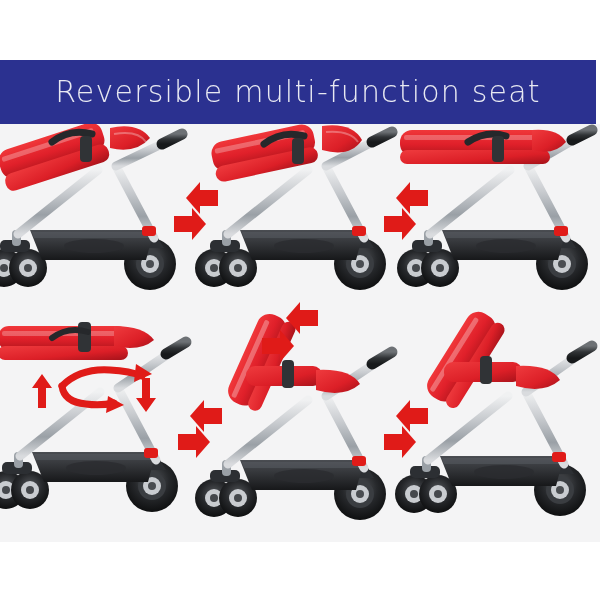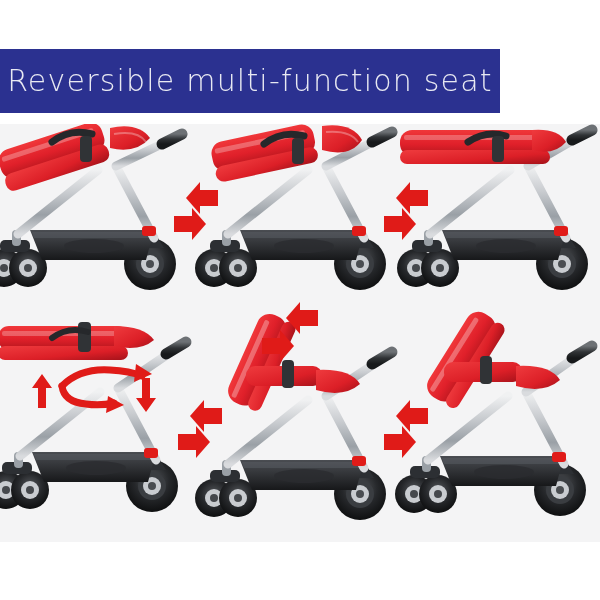--- a/index.html
+++ b/index.html
@@ -3,21 +3,21 @@
 <meta charset="utf-8">
 <style>
   html,body{margin:0;padding:0;background:#ffffff;}
   body{width:600px;height:600px;overflow:hidden;font-family:"Liberation Sans",sans-serif;}
   #page{position:relative;width:600px;height:600px;background:#ffffff;}
 
   
   .top-strip{position:absolute;left:0;top:0;width:600px;height:60px;background:#ffffff;}
 
   
-  .banner{position:absolute;left:0;top:49px;width:500px;height:64px;
+  .banner{position:absolute;left:0;top:60px;width:596px;height:64px;
           background:#2b3190;display:flex;align-items:center;justify-content:center;}
   .banner-text{color:#e8e9f2;font-size:30px;font-weight:300;letter-spacing:1.2px;
                font-family:"DejaVu Sans","Liberation Sans",sans-serif;
                white-space:nowrap;line-height:1;}
   .banner-notch{position:absolute;left:50%;top:124px;transform:translateX(-50%);
                 width:0;height:0;border-left:17px solid transparent;
                 border-right:17px solid transparent;border-top:19px solid #2b3190;}
 
   
   .panel{position:absolute;left:0;top:124px;width:600px;height:418px;background:#f4f4f5;}

